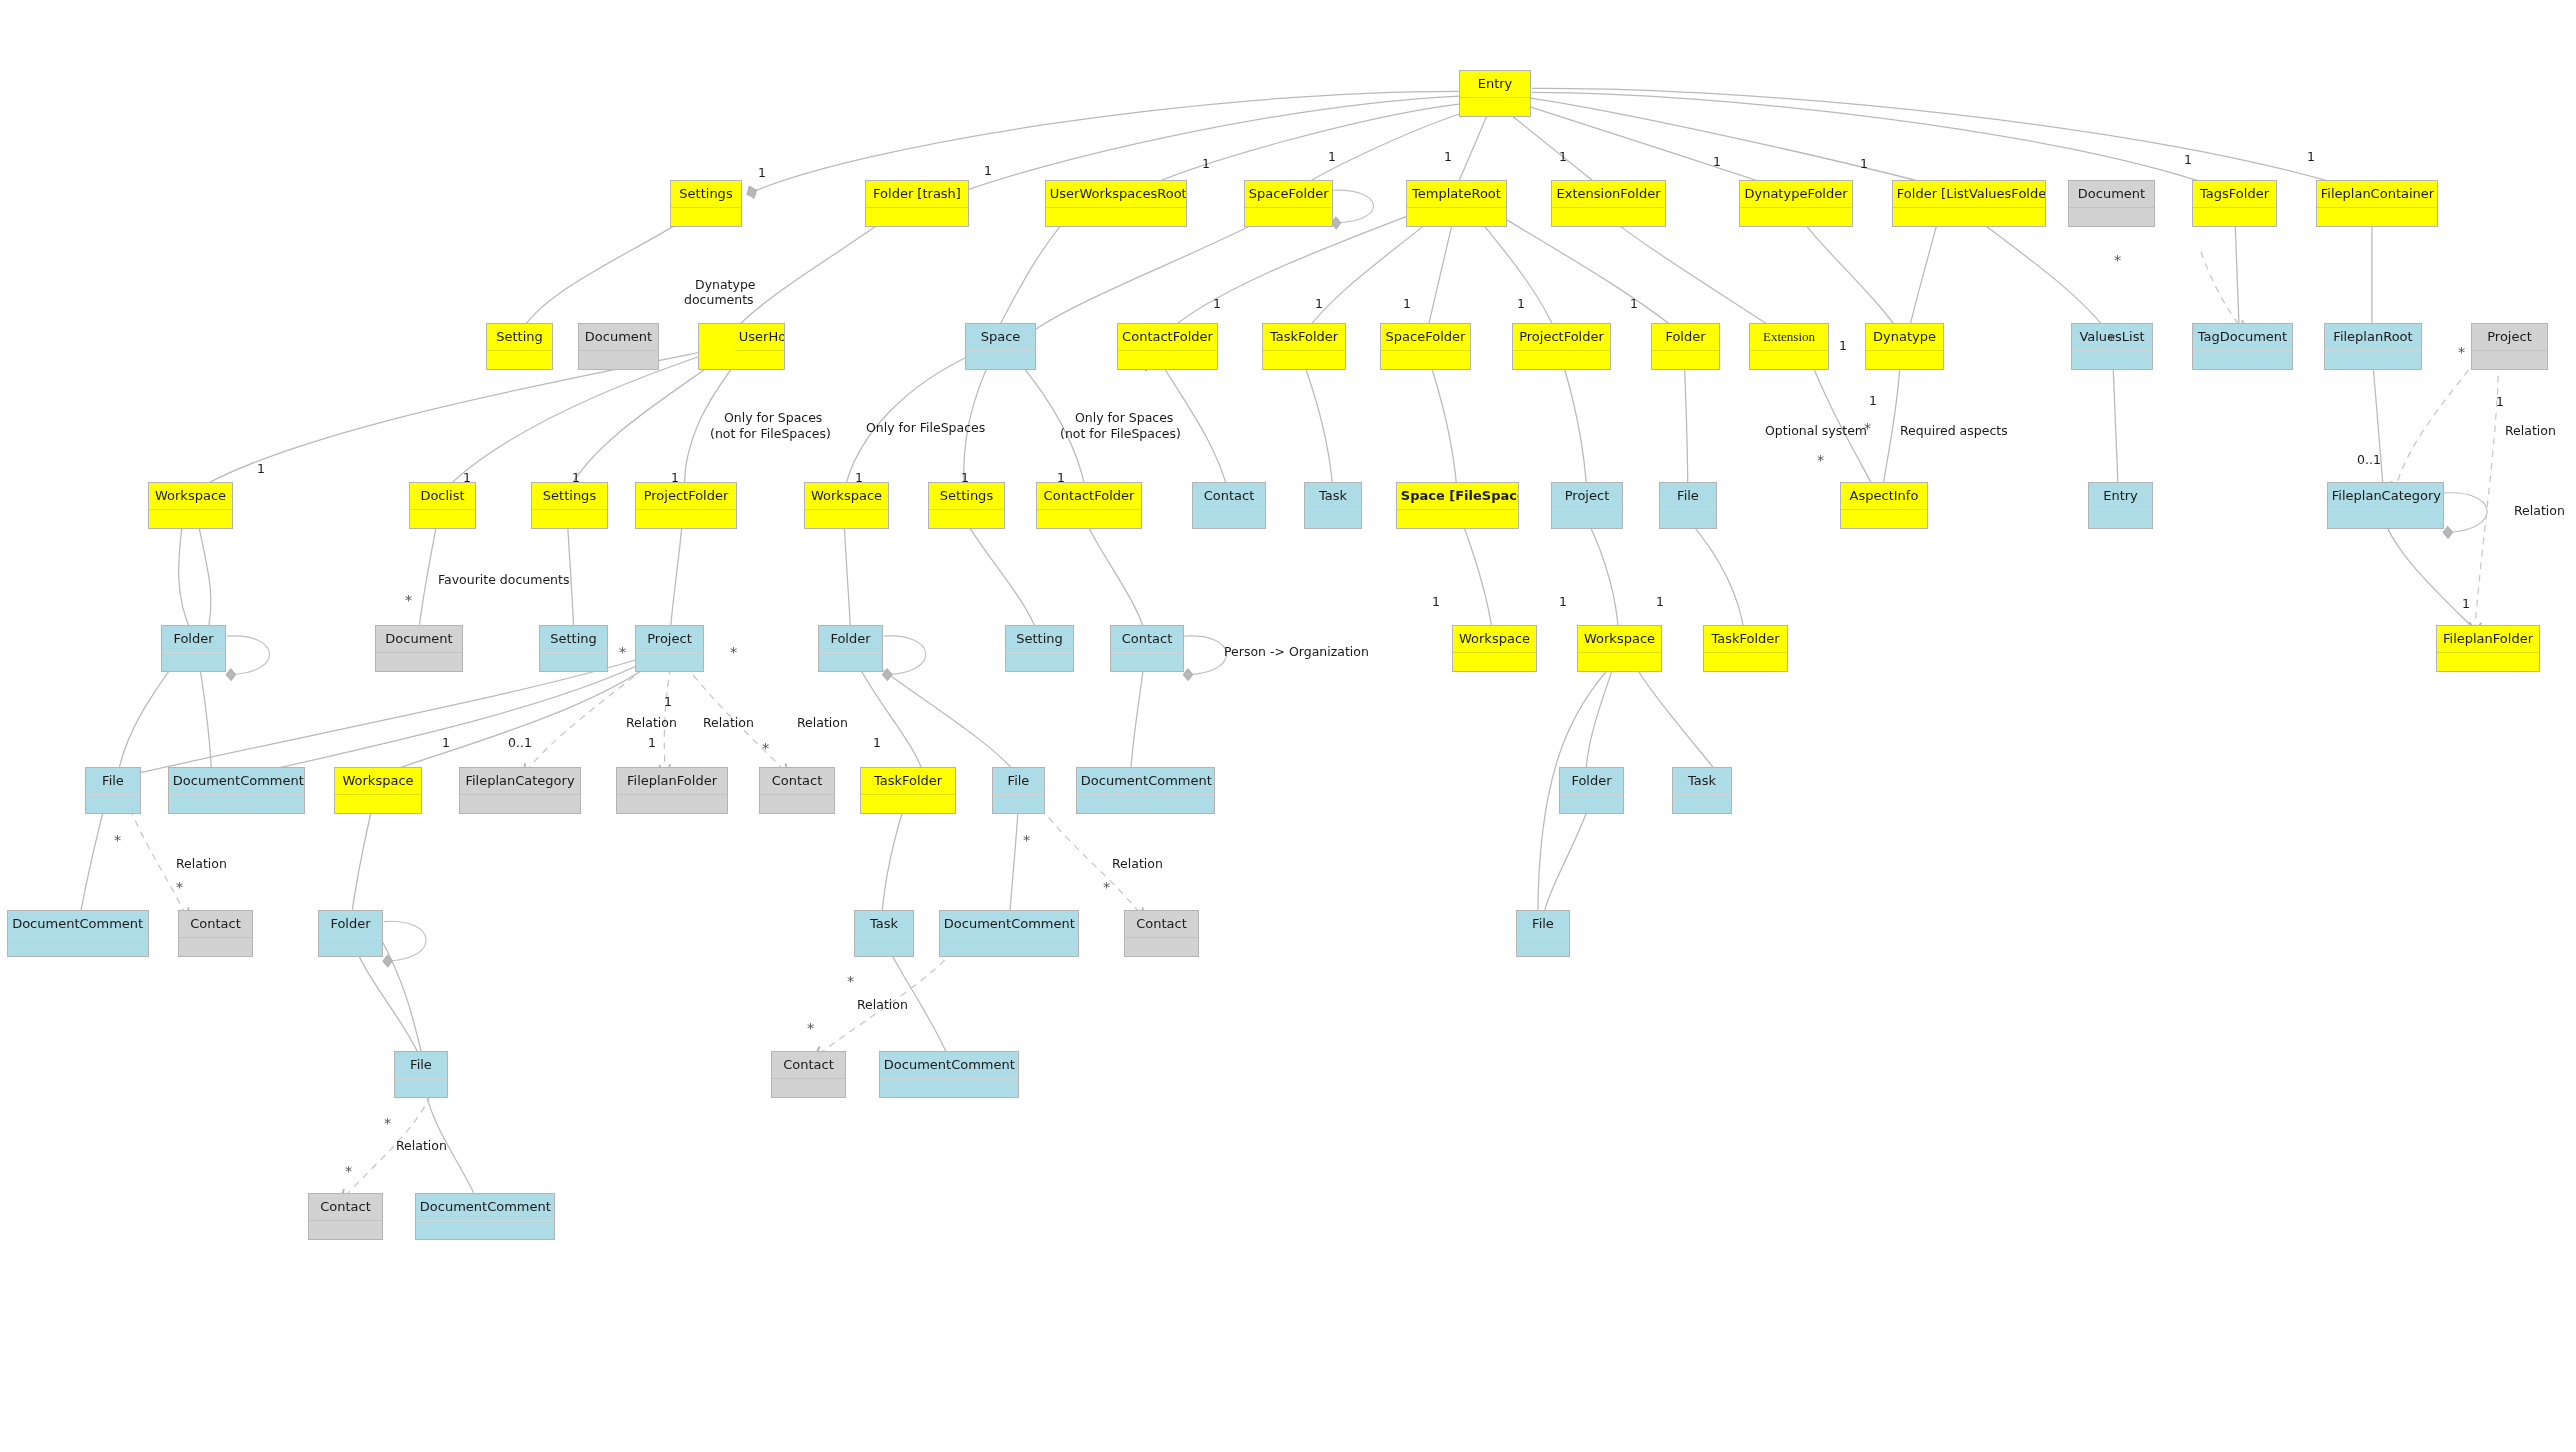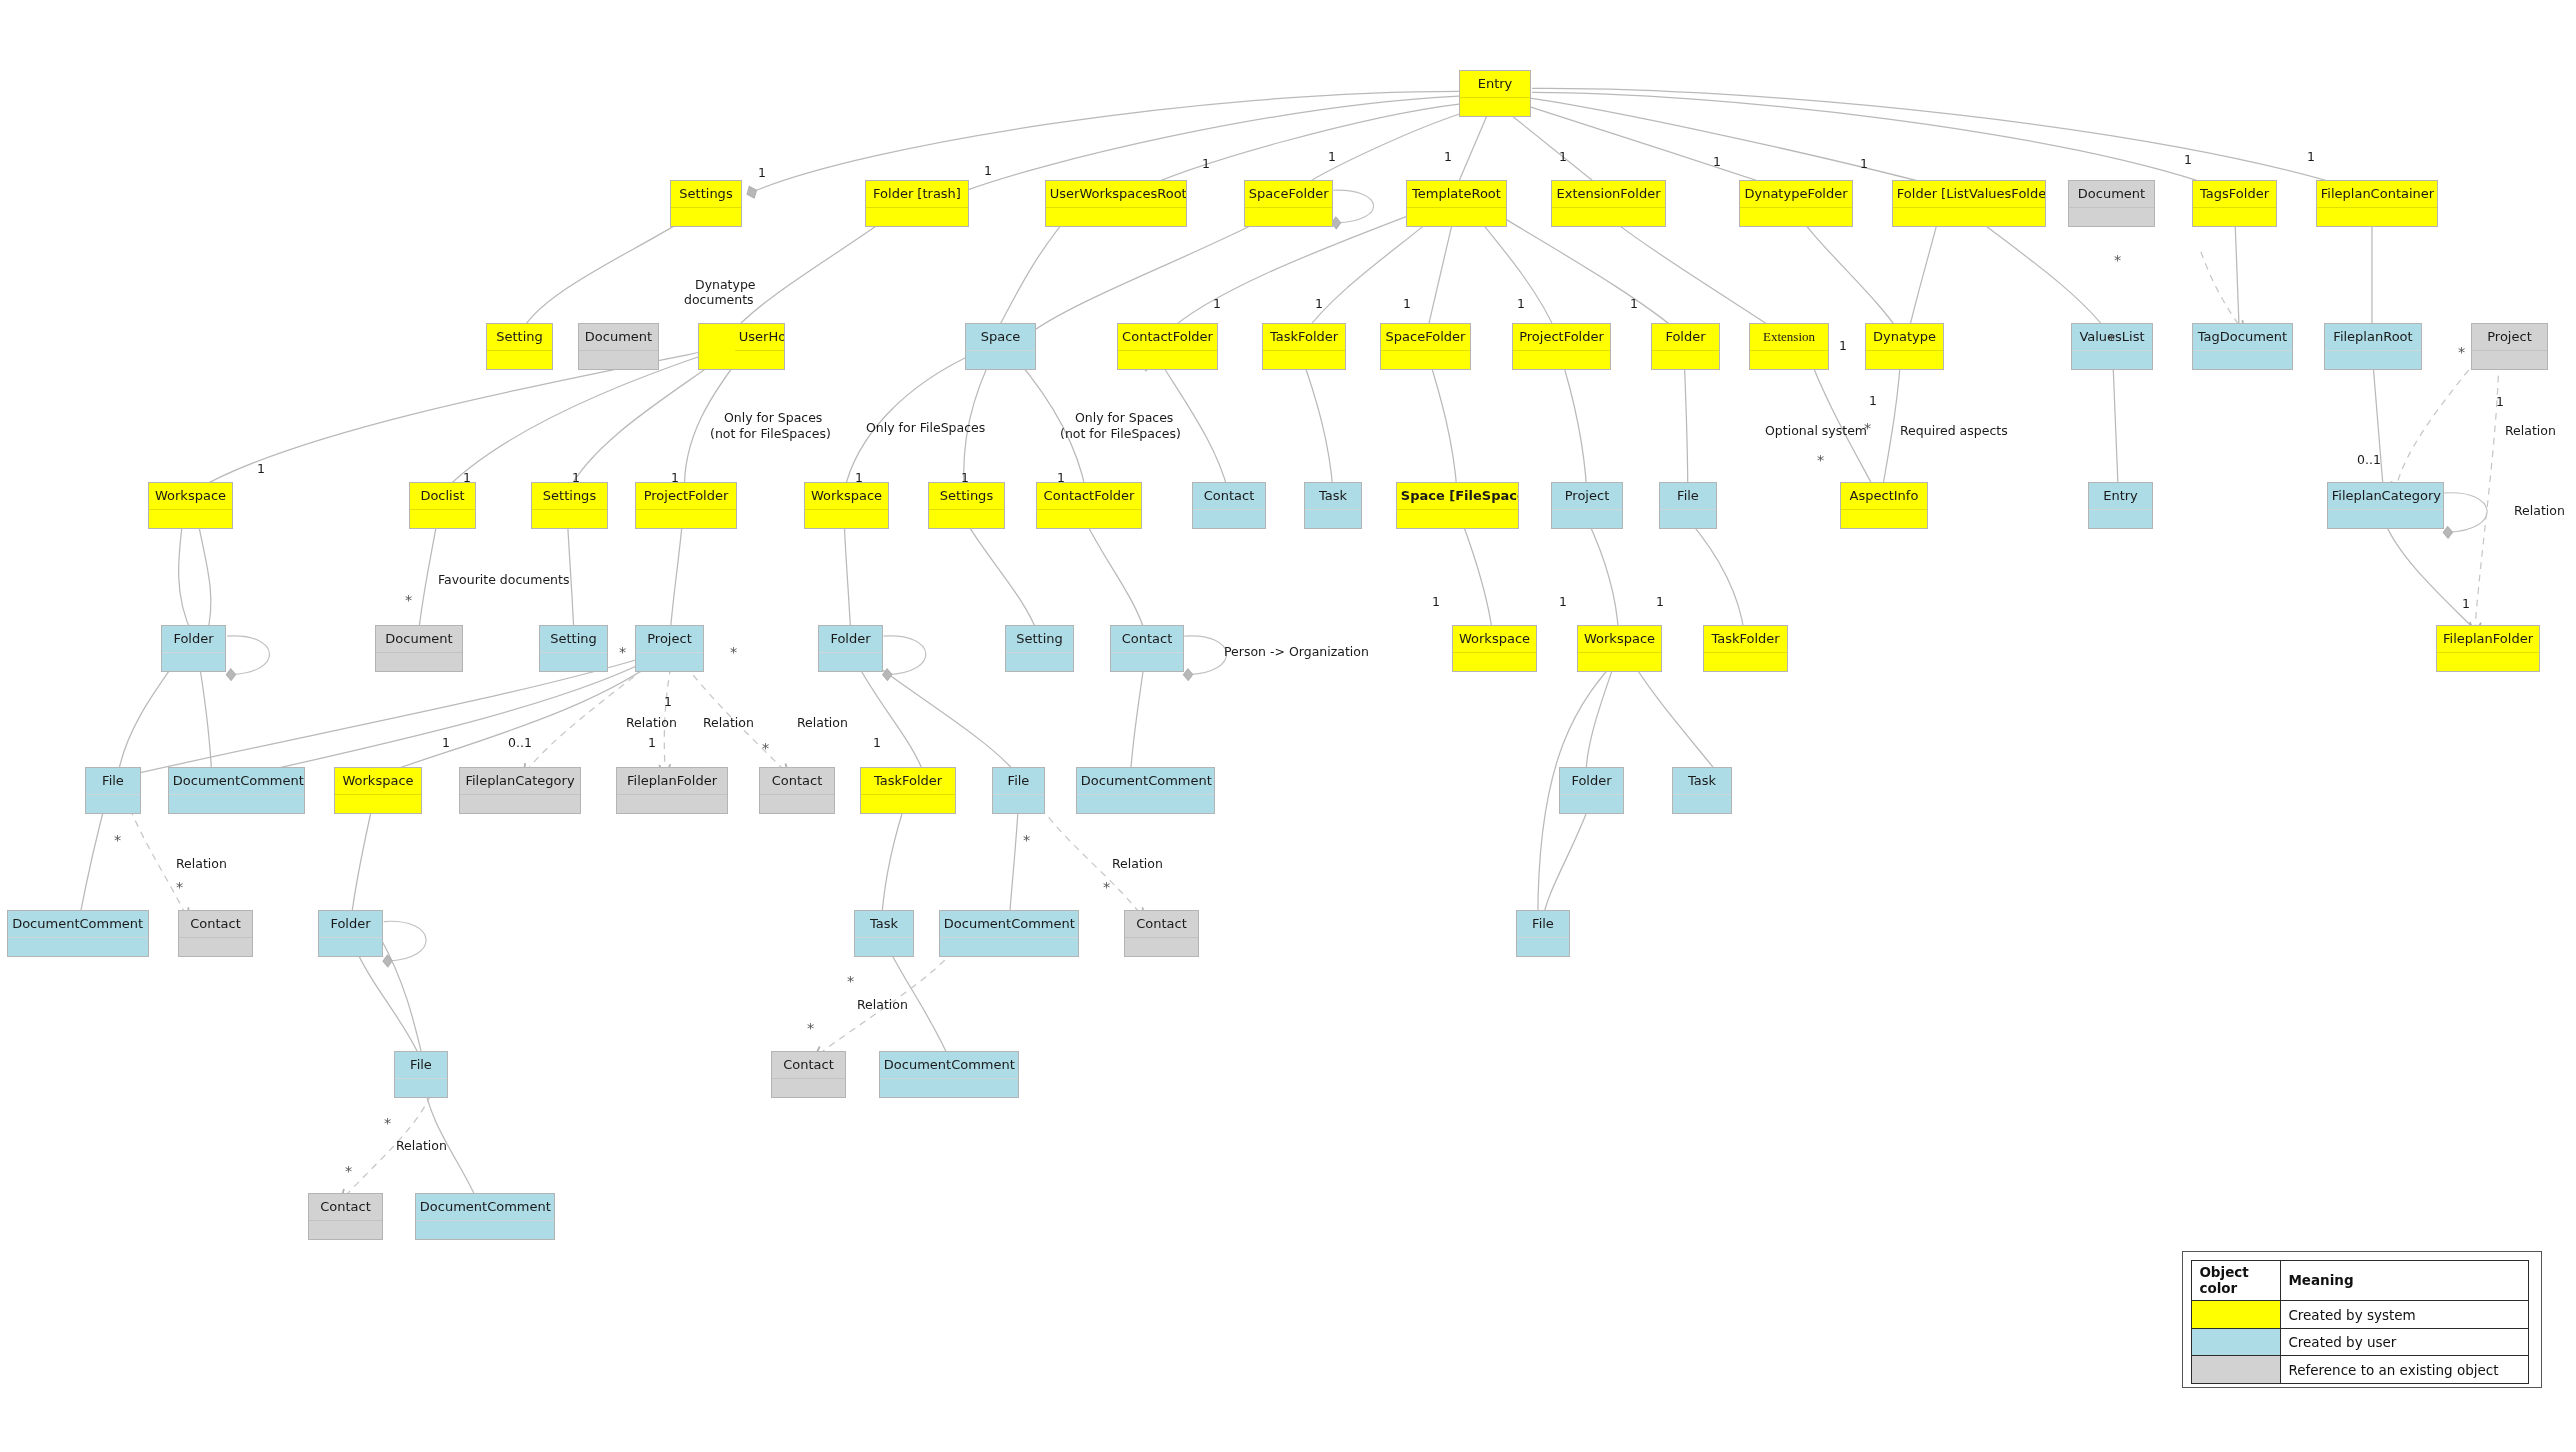--- a/index.html
+++ b/index.html
@@ -529,37 +529,15 @@
       <div class="star" style="left: 807px; top: 1020px;">*</div>
       <div class="star" style="left: 384px; top: 1115px;">*</div>
       <div class="star" style="left: 345px; top: 1163px;">*</div>
       <div class="star" style="left: 1817px; top: 452px;">*</div>
       <div class="star" style="left: 1864px; top: 420px;">*</div>
       <div class="star" style="left: 2108px; top: 331px;">*</div>
       <div class="star" style="left: 2458px; top: 344px;">*</div>
       <div class="star" style="left: 2114px; top: 252px;">*</div>
     </div>
 
-  <div id="legend">
-    <table>
-      <tbody>
-          <tr>
-        <th>Object color</th>
-        <th>Meaning</th>
-      </tr>
-      <tr>
-        <td class="sw sw-sys"></td>
-        <td>Created by system</td>
-      </tr>
-      <tr>
-        <td class="sw sw-user"></td>
-        <td>Created by user</td>
-      </tr>
-      <tr>
-        <td class="sw sw-ref"></td>
-        <td>Reference to an existing object</td>
-      </tr>
-    </tbody>
-      </table>
-  </div>
 
 </div>
 
 
 </body></html>

